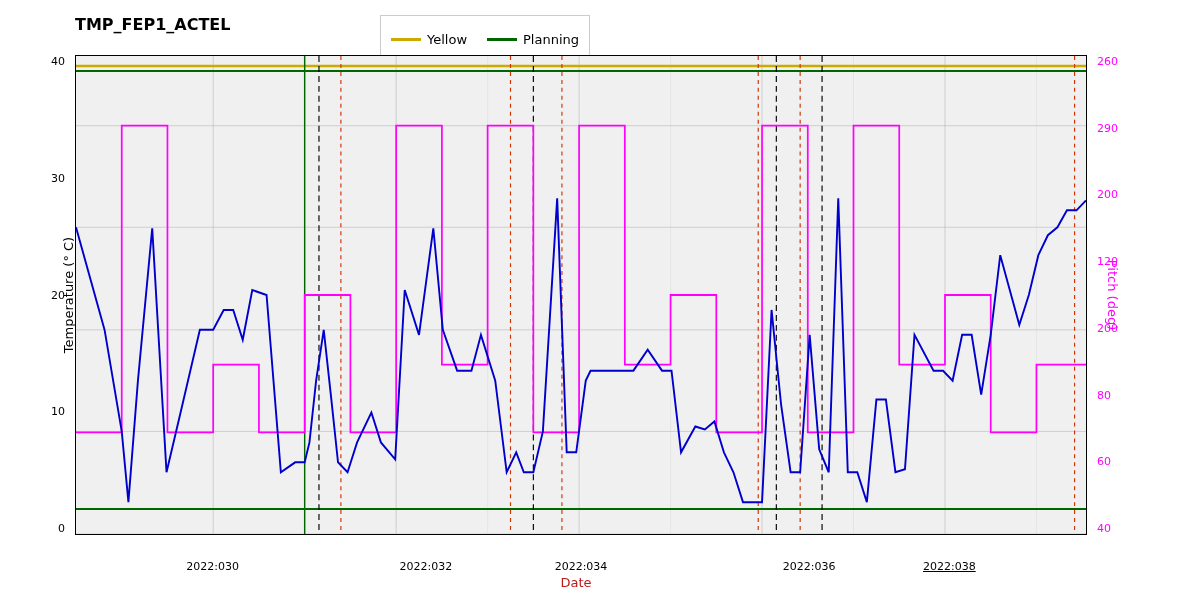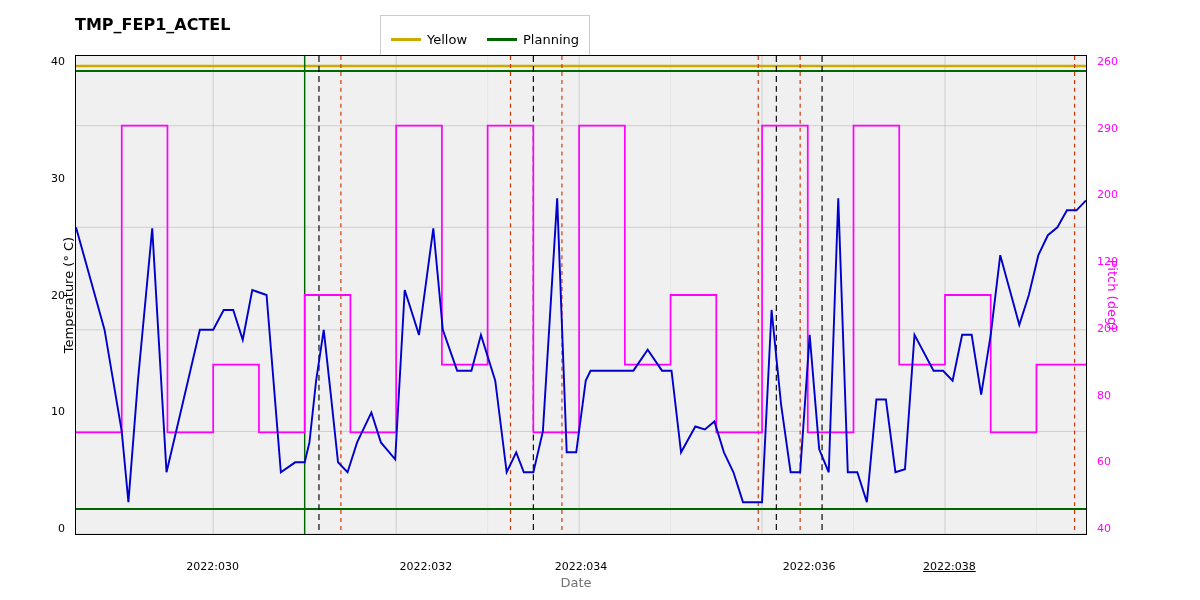--- a/index.html
+++ b/index.html
@@ -107,21 +107,21 @@
       font-size: 11px;
       color: #ff00ff;
       padding-left: 5px;
     }
     .x-label {
       position: absolute;
       bottom: 10px;
       left: 50%;
       transform: translateX(-50%);
       font-size: 13px;
-      color: #737373;
+      color: #b91c1c;
     }
     svg.chart-svg {
       position: absolute;
       top: 0; left: 0;
       width: 100%; height: 100%;
       overflow: visible;
     }
   </style>
 </head>
 <body>

